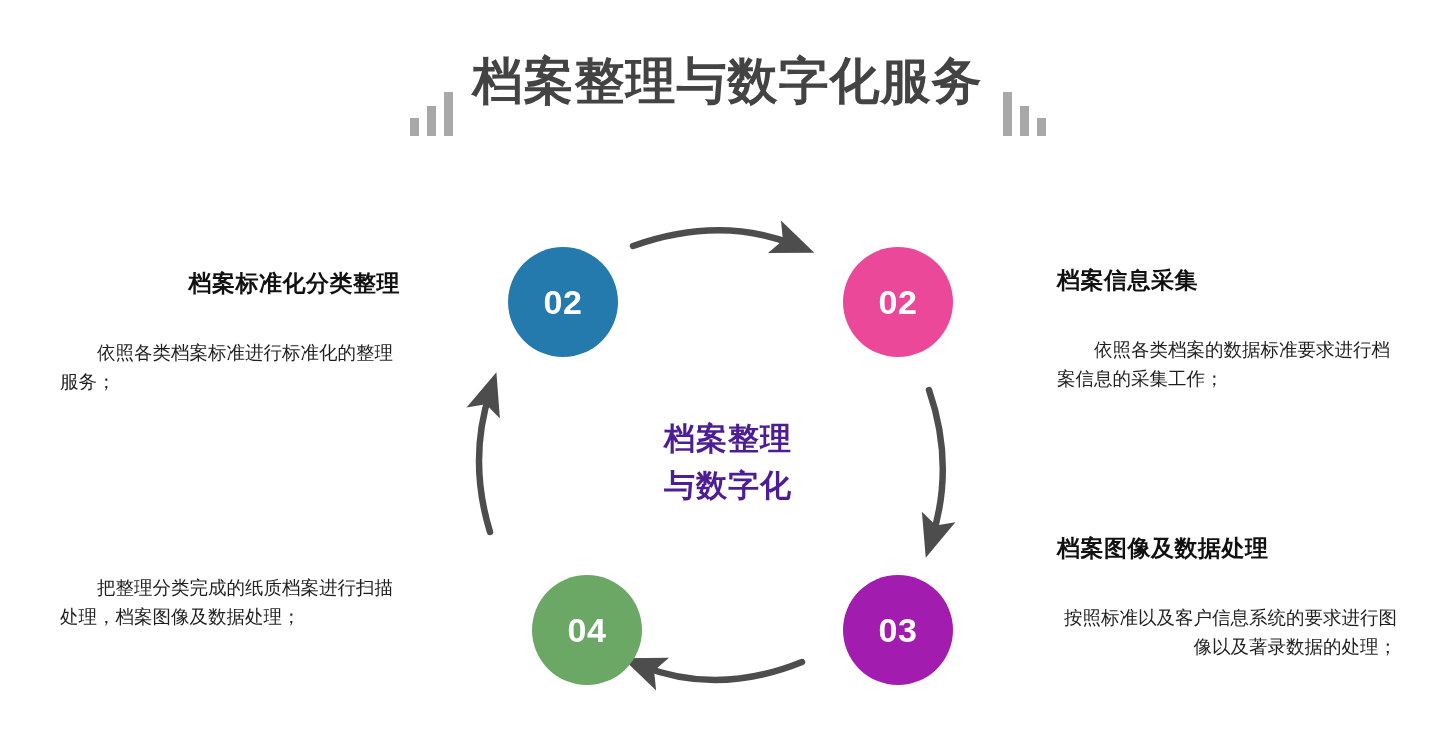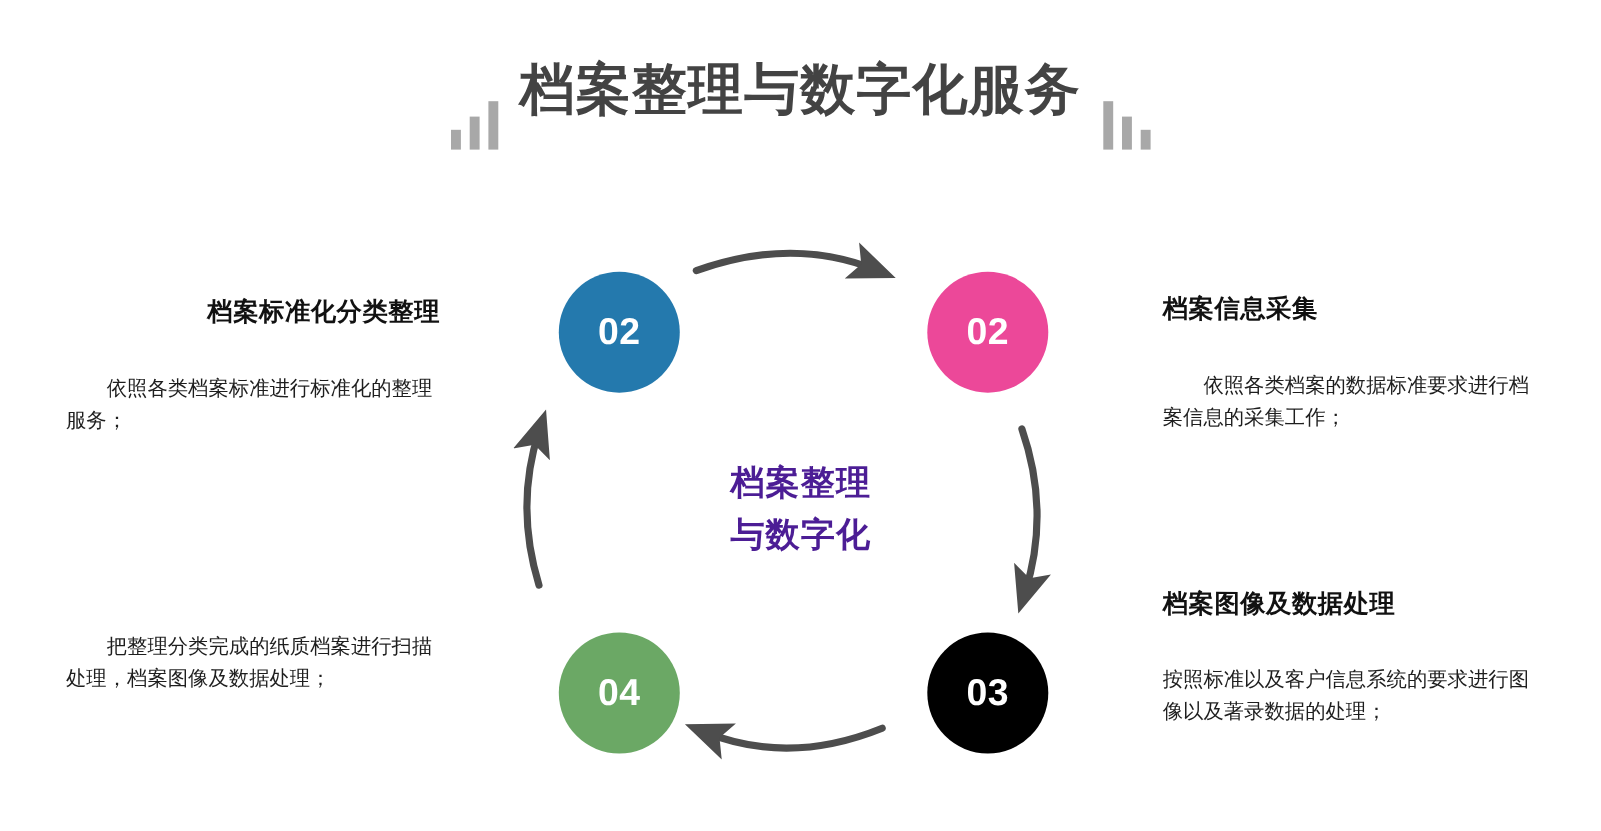--- a/index.html
+++ b/index.html
@@ -82,21 +82,21 @@
     align-items: center;
     justify-content: center;
     color: #ffffff;
     font-size: 34px;
     font-weight: bold;
     letter-spacing: 0.5px;
   }
   #node-01 { left: 508px; top: 247px; }
   #node-02 { left: 843px; top: 247px; }
   #node-03 { left: 843px; top: 575px; }
-  #node-04 { left: 508px; top: 575px; }
+  #node-04 { left: 532px; top: 575px; }
 
   #center-label {
     position: absolute;
     left: 563px;
     top: 415px;
     width: 330px;
     text-align: center;
     color: #4c1d95;
     font-size: 31px;
     font-weight: bold;
@@ -118,21 +118,21 @@
     margin-bottom: 6px;
     white-space: nowrap;
   }
   .tb-body {
     font-size: 18.5px;
     color: #1e1e1e;
     line-height: 29px;
     text-indent: 2em;
     margin-top: 40px;
   }
-  .tb-body.no-indent { text-indent: 0; }
+  .tb-body.no-indent { text-indent: 0; text-align: right; }
 
   .align-right { text-align: right; }
   .align-right .tb-body { text-align: left; }
   .align-left  { text-align: left; }
 
   #block-01 { left: 60px; top: 268px; }
   #block-02 { left: 1057px; top: 265px; }
   #block-03 { left: 1057px; top: 533px; }
   #block-04 { left: 60px; top: 533px; }
 </style>
@@ -170,21 +170,21 @@
 
     <path d="M50,332 Q28,260 50,192" stroke="#4d4d4d" stroke-width="6.5" fill="none" stroke-linecap="round" marker-end="url(#ah)"></path>
   </svg>
 
   <div id="node-01" class="node-circle" style="background-color: rgb(36, 121, 173);">
     <span>02</span>
   </div>
   <div id="node-02" class="node-circle" style="background-color: #ec4899;">
     <span>02</span>
   </div>
-  <div id="node-03" class="node-circle" style="background-color: #000000;">
+  <div id="node-03" class="node-circle" style="background-color: #a21caf;">
     <span>03</span>
   </div>
   <div id="node-04" class="node-circle" style="background-color: rgb(107, 168, 101);">
     <span>04</span>
   </div>
 
   <div id="center-label">
     <div>档案整理</div>
     <div>与数字化</div>
   </div>

